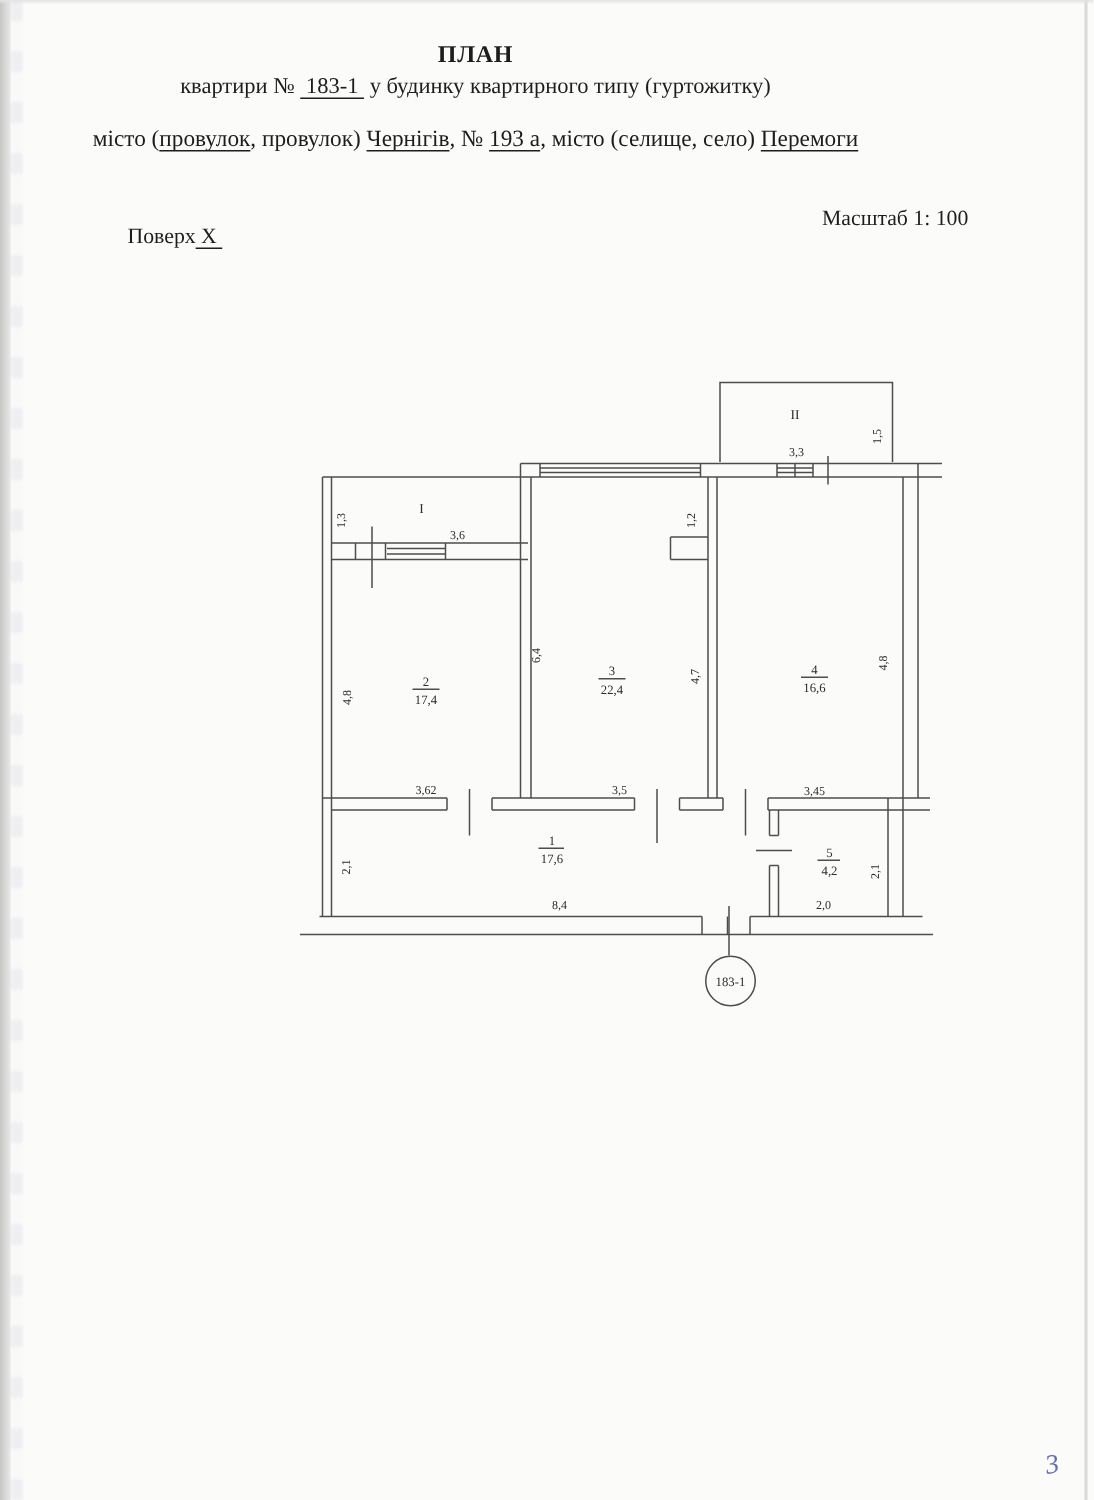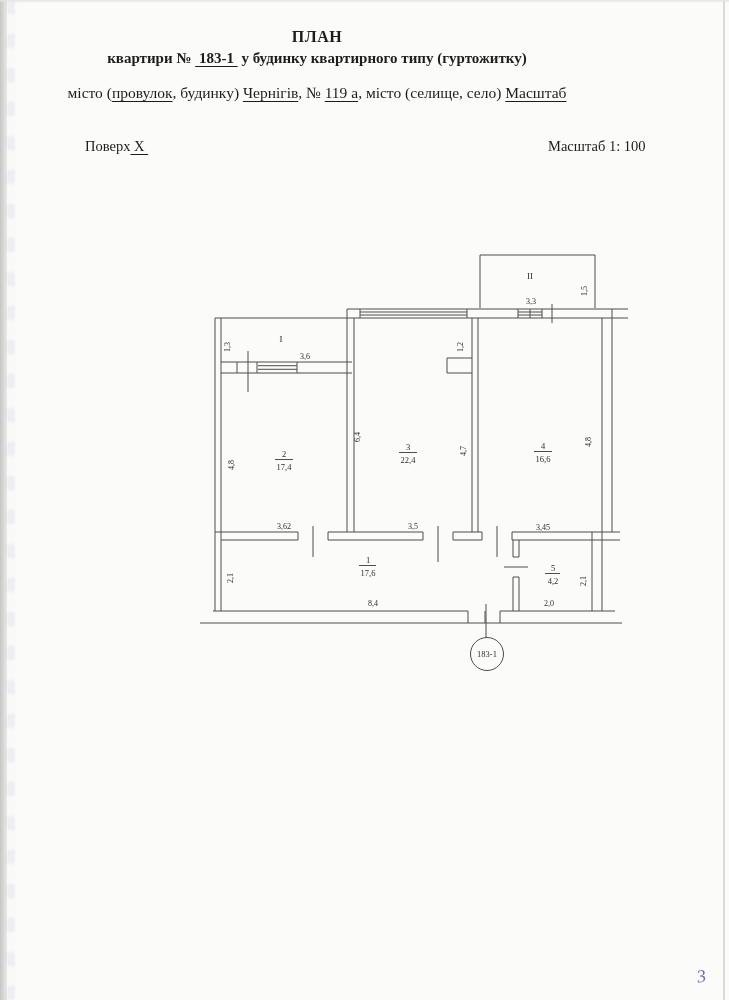--- a/index.html
+++ b/index.html
@@ -9,25 +9,25 @@
   
   .scan-left{position:absolute;left:0;top:0;width:7px;height:1000px;
              background:linear-gradient(to right,#c6c6c4,#e9e9e7);}
   .scan-blue{position:absolute;left:7px;top:0;width:8px;height:1000px;opacity:.5;filter:blur(1px);
              background:repeating-linear-gradient(to bottom,rgba(105,115,180,.18) 0 14px,rgba(160,168,210,.05) 14px 34px);}
   .scan-right{position:absolute;left:723px;top:0;width:2px;height:1000px;background:#d9d9d7;}
   .scan-top{position:absolute;left:0;top:0;width:729px;height:3px;background:linear-gradient(to bottom,#e3e3e1,rgba(255,255,255,0));}
   
   .hdr{position:absolute;left:0;width:634px;text-align:center;}
   .title{top:28px;font-weight:bold;font-size:16px;letter-spacing:.5px;}
-  .sub{top:50px;font-weight:bold;font-size:15px;}
+  .sub{top:50px;font-weight:normal;font-size:15px;}
   .addr{top:84px;font-size:15.5px;}
   .u{text-decoration:underline;text-underline-offset:3px;white-space:pre;}
   .meta{position:absolute;top:138px;font-size:14.5px;}
-  .meta.floor{left:85px;}
+  .meta.floor{left:85px;margin-top:12px;}
   .meta.scale{left:548px;}
   .hand3{position:absolute;left:697px;top:966px;font-size:18px;font-style:italic;
          color:#4a55a8;transform:rotate(-10deg);opacity:.85;}
   svg{position:absolute;left:0;top:0;}
   .w{stroke:#4d4d4d;stroke-width:1;fill:none;}
   .dim{font-family:"Liberation Serif","DejaVu Serif",serif;font-size:8px;fill:#2c2c2c;}
   .rm{font-family:"Liberation Serif","DejaVu Serif",serif;font-size:8.5px;fill:#2c2c2c;}
   .lbl{font-family:"Liberation Serif","DejaVu Serif",serif;font-size:9px;fill:#2c2c2c;}
   text{text-anchor:middle;}
 </style>
@@ -38,21 +38,21 @@
 
   <div class="scan-left"></div>
   <div class="scan-blue"></div>
   <div class="scan-right"></div>
   <div class="scan-top"></div>
 
   <div class="hdr title">ПЛАН</div>
 
   <div class="hdr sub"><span>квартири № </span><span class="u"> 183-1 </span><span>  у будинку квартирного типу (гуртожитку)</span></div>
 
-  <div class="hdr addr"><span>місто (</span><span class="u">провулок</span><span>, будинку) </span><span class="u">Чернігів</span><span>, № </span><span class="u">119 а</span><span>,  місто (селище, село) </span><span class="u">Масштаб</span></div>
+  <div class="hdr addr"><span>місто (</span><span class="u">провулок</span><span>, провулок) </span><span class="u">Чернігів</span><span>, № </span><span class="u">193 а</span><span>,  місто (селище, село) </span><span class="u">Перемоги</span></div>
 
   <div class="meta floor"><span>Поверх</span><span class="u"> Х </span></div>
 
   <div class="meta scale">Масштаб 1: 100</div>
 
   <svg width="729" height="1000" viewBox="0 0 729 1000">
     <g class="w">
 
       <path d="M480,308 L480,255 L595,255 L595,308"></path>
 

